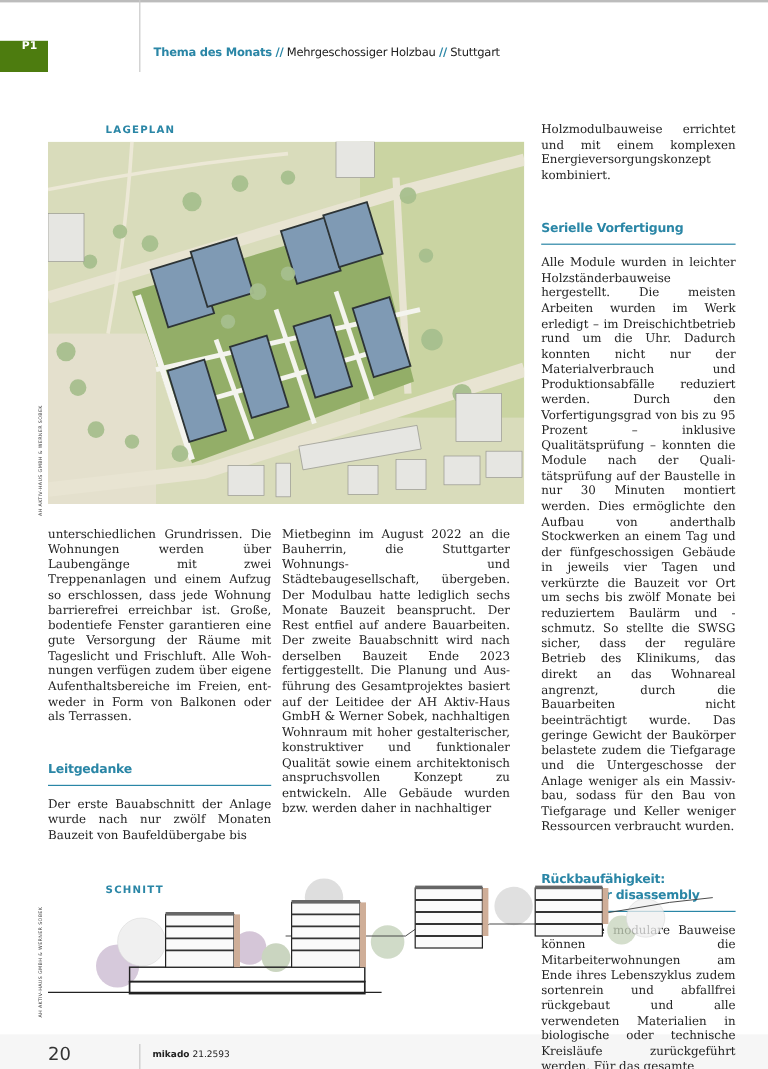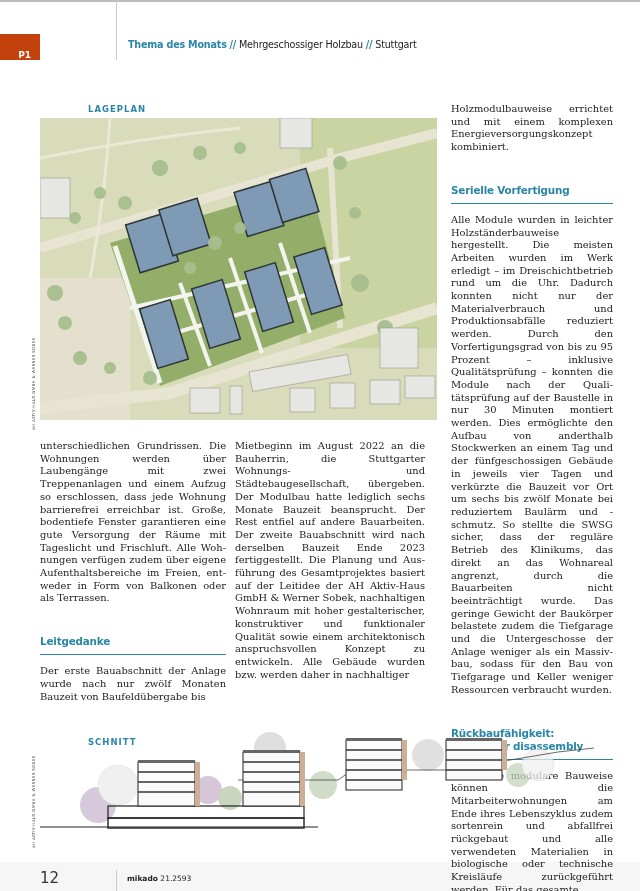--- a/index.html
+++ b/index.html
@@ -1,22 +1,22 @@
 <!DOCTYPE html>
 <html><head>
 <meta charset="utf-8">
 <style>
   html, body { margin:0; padding:0; }
   body { width:640px; height:891px; background:#ffffff; position:relative; overflow:hidden;
          font-family:"DejaVu Serif", serif; color:#222; }
   .topline { position:absolute; left:0; top:0; width:640px; height:2px; background:#bcbcbc; }
   .header-vline { position:absolute; left:116px; top:0; width:1px; height:60px; background:#c9c9c9; }
-  .tab { position:absolute; left:0; top:34px; width:40px; height:26px; background:#c2410c;
+  .tab { position:absolute; left:0; top:34px; width:40px; height:26px; background:#4d7c0f;
          color:#fff; font-family:"DejaVu Sans", sans-serif; font-weight:bold; font-size:9px;
-         display:flex; align-items:flex-end; justify-content:flex-end; padding-right:9px; box-sizing:border-box; }
+         display:flex; align-items:flex-start; justify-content:flex-end; padding-right:9px; box-sizing:border-box; }
   .breadcrumb { position:absolute; left:128px; top:39px; font-family:"DejaVu Sans", sans-serif;
                 font-size:9.6px; color:#222; white-space:nowrap; letter-spacing:-0.2px; }
   .breadcrumb .accent { color:#2a86a6; font-weight:bold; }
   .caption { position:absolute; font-family:"DejaVu Sans", sans-serif; font-weight:bold; font-size:8.5px;
              letter-spacing:1px; color:#2a86a6;margin-left:48px; }
   .credit { position:absolute; font-family:"DejaVu Sans", sans-serif; font-size:4px; color:#444;
             transform:rotate(-90deg); transform-origin:left top; white-space:nowrap; letter-spacing:0.3px; }
   .siteplan { position:absolute; left:40px; top:118px; width:397px; height:302px; overflow:hidden; }
   .section-drawing { position:absolute; left:38px; top:730px; width:590px; height:122px; }
   .col { position:absolute; font-size:9.9px; line-height:12.7px; text-align:justify; hyphens:manual; }
@@ -191,18 +191,18 @@
     <g fill="#666">
       <rect x="100" y="30" width="57" height="3"></rect>
         <rect x="205" y="20" width="57" height="3"></rect>
       <rect x="308" y="8" width="56" height="3"></rect>
         <rect x="408" y="8" width="56" height="3"></rect>
     </g>
   </svg>
 </div>
 
 <div class="footer-band"></div>
-<div class="footer-page">12</div>
+<div class="footer-page">20</div>
 <div class="footer-vline"></div>
 <div class="footer-mag">
   <span class="brand">mikado</span>
   <span>21.2593</span>
 </div>
 
 </body></html>

